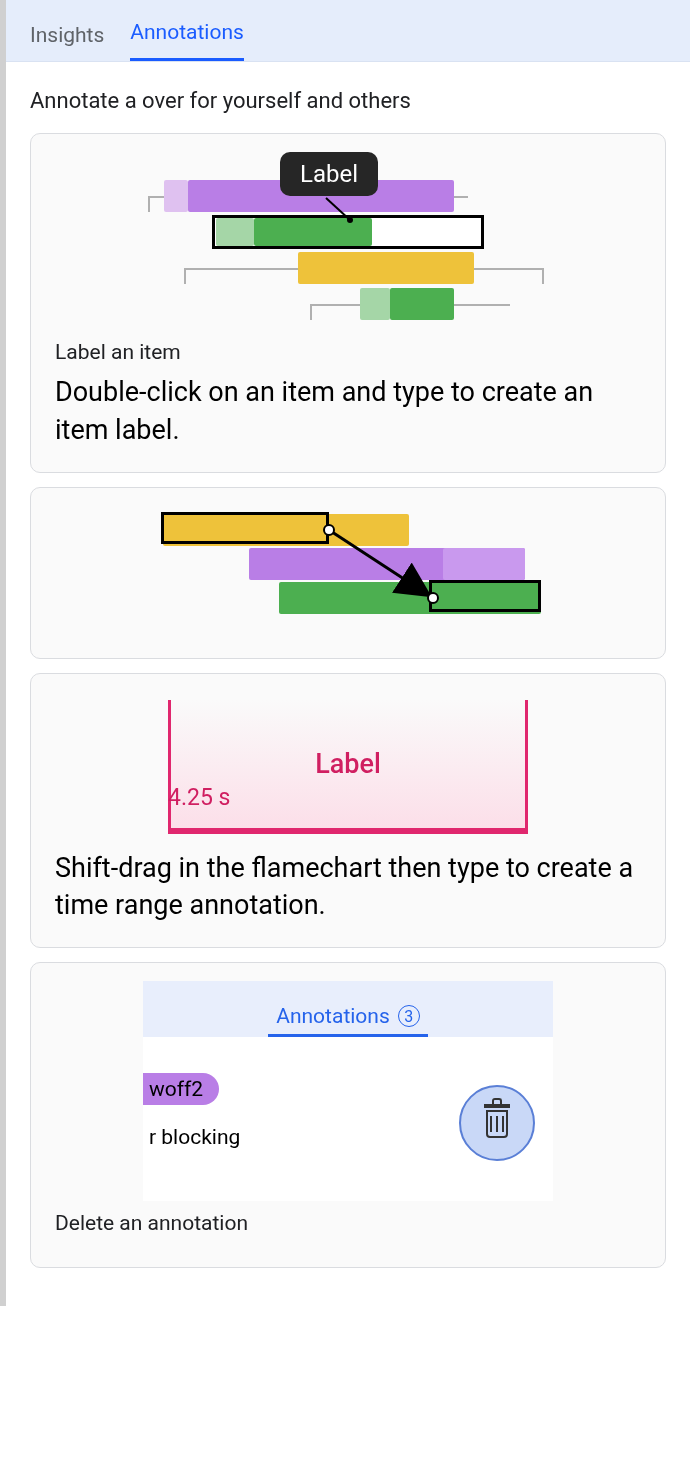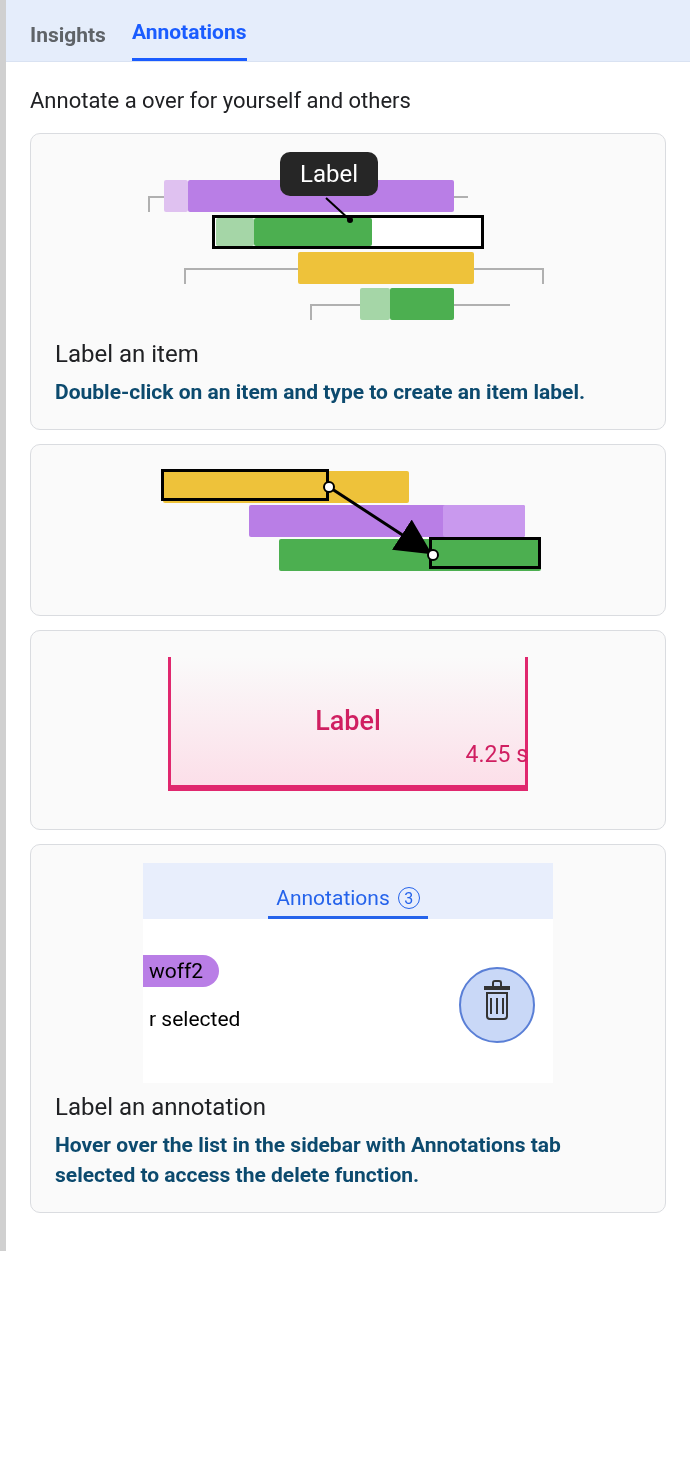--- a/index.html
+++ b/index.html
@@ -12,21 +12,20 @@
     border-left: 6px solid #d0d0d0;
   }
   .tab-bar {
     display: flex;
     gap: 26px;
     padding: 0 24px;
     background: #e5edfb;
     border-bottom: 1px solid #d9e2f2;
     height: 62px;
     align-items: flex-end;
-    font-weight: bold;
   }
   .tab {
     font-size: 21px;
     padding: 18px 0 14px 0;
     color: #5f6368;
     cursor: pointer;
   }
   .tab.active {
     color: #1a5cff;
     border-bottom: 3px solid #1a5cff;
@@ -39,28 +38,27 @@
     margin: 8px 0 20px 0;
   }
   .card {
     border: 1px solid #dadce0;
     border-radius: 10px;
     background: #fafafa;
     padding: 18px 24px 22px 24px;
     margin-bottom: 14px;
   }
   .card-title {
-    font-size: 24px;
+    font-size: 21px;
     margin: 8px 0 10px 0;
   }
   .card-text {
-    font-size: 21px;
-    color: #0c4a6e;
+    font-size: 27px;
+    color: #000000;
     line-height: 1.4;
-    font-weight: bold;
   }
 
   
   .c1 { position: relative; width: 420px; height: 180px; margin: 0 auto 6px auto; }
   .hbar { position: absolute; height: 2px; background: #b0b0b0; }
   .hcap { position: absolute; width: 2px; height: 16px; background: #b0b0b0; top: -7px; }
   .bar { position: absolute; height: 32px; border-radius: 2px; }
   .purple { background: #b97ee6; }
   .purple-light { background: #dfc1f0; }
   .green  { background: #4caf50; }
@@ -91,21 +89,21 @@
   
   .c3 { position: relative; width: 360px; height: 140px; margin: 8px auto 10px auto; }
   .range-box {
     position: absolute; left: 0; top: 0; width: 360px; height: 134px;
     border-left: 3px solid #e0276e;
     border-right: 3px solid #e0276e;
     border-bottom: 6px solid #e0276e;
     background: linear-gradient(to bottom, rgba(255,255,255,0) 0%, rgba(252,220,231,0.9) 100%);
   }
   .range-label { position:absolute; left:0; right:0; top:48px; text-align:center; color:#d01f61; font-size:27px; font-weight:500;}
-  .range-time  { position:absolute; left:0; right:0; top:84px; text-align:right; color:#d01f61; font-size:23px; }
+  .range-time  { position:absolute; left:0; right:0; top:84px; text-align:left; color:#d01f61; font-size:23px; }
 
   
   .c4 { position: relative; width: 410px; height: 220px; margin: 0 auto 10px auto; background:#fff; }
   .mini-tabbar { position:absolute; left:0; right:0; top:0; height:56px; background:#e8eefc; display:flex; justify-content:center; align-items:flex-end; }
   .mini-tab { color:#2563eb; font-size:21px; padding:0 8px 6px 8px; border-bottom:3px solid #2563eb; display:flex; align-items:center; gap:8px;}
   .count-badge { display:inline-flex; width:22px; height:22px; border:1.5px solid #2563eb; border-radius:50%; align-items:center; justify-content:center; font-size:16px; }
   .mini-row1 { position:absolute; left:0; top:92px; background:#b97ee6; color:#000; font-size:21px; padding:4px 16px 4px 6px; border-radius:0 16px 16px 0;}
   .mini-row2 { position:absolute; left:0; top:140px; color:#000; font-size:21px; padding:4px 6px;}
   .del-btn {
     position:absolute; right:18px; top:104px; width:76px; height:76px;
@@ -182,40 +180,40 @@
       </svg>
     </div>
   </div>
 
   <div class="card">
     <div class="c3">
       <div class="range-box"></div>
       <div class="range-label">Label</div>
       <div class="range-time">4.25 s</div>
     </div>
+    <div class="card-text">Shift-drag in the flamechart then type to create a time range annotation.</div>
   </div>
 
   <div class="card">
     <div class="c4">
       <div class="mini-tabbar">
         <div class="mini-tab">
           <span>Annotations</span>
           <span class="count-badge">3</span>
         </div>
       </div>
       <div class="mini-row1">woff2</div>
-      <div class="mini-row2">r selected</div>
+      <div class="mini-row2">r blocking</div>
       <div class="del-btn">
         <div class="trash">
           <div class="handle"></div>
           <div class="lid"></div>
           <div class="body">
               <span></span>
               <span></span>
               <span></span>
             </div>
         </div>
       </div>
     </div>
-    <div class="card-title">Label an annotation</div>
-    <div class="card-text">Hover over the list in the sidebar with Annotations tab selected to access the delete function.</div>
+    <div class="card-title">Delete an annotation</div>
   </div>
 </div>
 
 </body></html>

